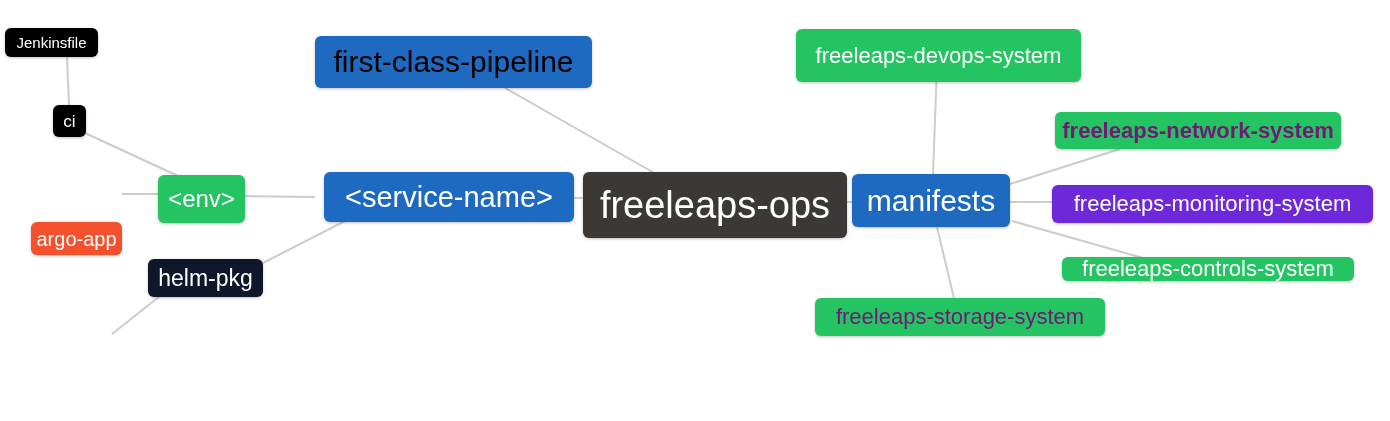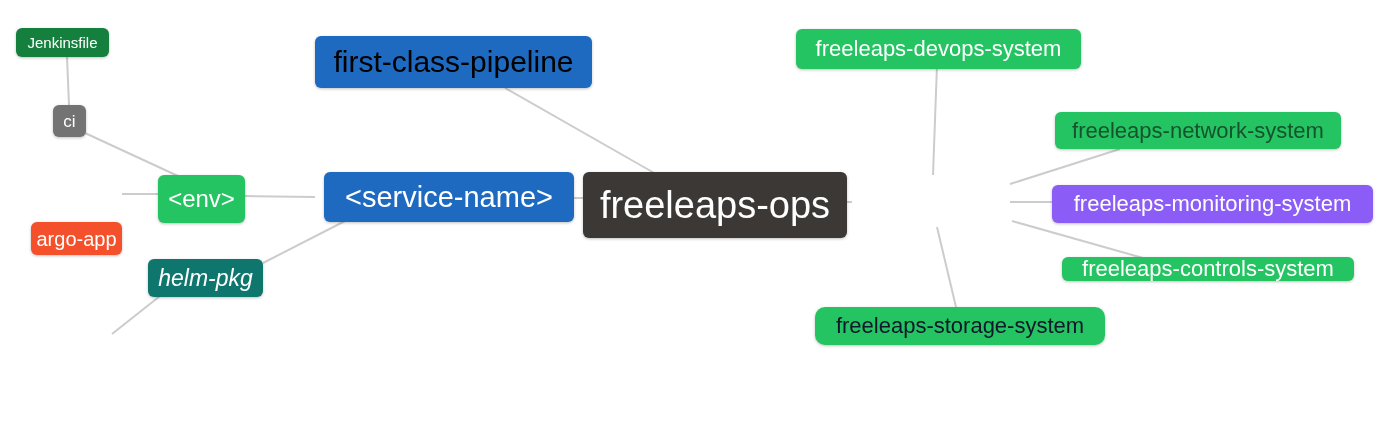--- a/index.html
+++ b/index.html
@@ -58,41 +58,42 @@
     <line class="edge" x1="505" y1="88" x2="656" y2="174" stroke="#CCCCCC"></line>
     <line class="edge" x1="565" y1="198" x2="583" y2="198" stroke="#CCCCCC"></line>
     <line class="edge" x1="847" y1="202" x2="852" y2="202" stroke="#CCCCCC"></line>
     <line class="edge" x1="933" y1="175" x2="937" y2="65" stroke="#CCCCCC"></line>
     <line class="edge" x1="1010" y1="184" x2="1120" y2="149" stroke="#CCCCCC"></line>
     <line class="edge" x1="1010" y1="202" x2="1052" y2="202" stroke="#CCCCCC"></line>
     <line class="edge" x1="1012" y1="221" x2="1143" y2="258" stroke="#CCCCCC"></line>
     <line class="edge" x1="937" y1="227" x2="956" y2="307" stroke="#CCCCCC"></line>
   </svg>
 
-  <div class="node" style="left: 16px; top: 28px; width: 93px; height: 29px; font-size: 15px; background: #15803d; color: rgb(255, 255, 255); text-align: center;">Jenkinsfile</div>
+  <div class="node" style="left: 5px; top: 28px; width: 93px; height: 29px; font-size: 15px; background: #000000; color: rgb(255, 255, 255); text-align: center;">Jenkinsfile</div>
 
-  <div class="node" style="left: 53px; top: 105px; width: 33px; height: 32px; font-size: 17px; background: #737373; color: rgb(255, 255, 255);">ci</div>
+  <div class="node" style="left: 53px; top: 105px; width: 33px; height: 32px; font-size: 17px; background: #000000; color: rgb(255, 255, 255);">ci</div>
 
   <div class="node" style="left: 31px; top: 177px; width: 91px; height: 33px; font-size: 20px; background: rgb(244, 80, 43); color: rgb(255, 255, 255); margin-top: 45px;">argo-app</div>
 
   <div class="node" style="left: 158px; top: 175px; width: 87px; height: 48px; font-size: 24px; background: rgb(37, 196, 98); color: rgb(255, 255, 255);">&lt;env&gt;</div>
 
-  <div class="node" style="left: 148px; top: 259px; width: 115px; height: 38px; font-size: 23px; background: #0f766e; color: rgb(255, 255, 255); font-style: italic;">helm-pkg</div>
+  <div class="node" style="left: 148px; top: 259px; width: 115px; height: 38px; font-size: 23px; background: #0f172a; color: rgb(255, 255, 255);">helm-pkg</div>
 
 
   <div class="node" style="left: 315px; top: 36px; width: 277px; height: 52px; font-size: 30px; background: rgb(30, 106, 193); color: #000000;">first-class-pipeline</div>
 
   <div class="node" style="left: 315px; top: 172px; width: 250px; height: 50px; font-size: 29px; background: rgb(30, 106, 193); color: rgb(255, 255, 255); margin-left: 9px;">&lt;service-name&gt;</div>
 
   <div class="node" style="left: 583px; top: 172px; width: 264px; height: 66px; font-size: 38px; background: rgb(59, 56, 53); color: rgb(255, 255, 255);">freeleaps-ops</div>
 
+  <div class="node" style="left: 852px; top: 174px; width: 158px; height: 53px; font-size: 30px; background: rgb(30, 106, 193); color: rgb(255, 255, 255);">manifests</div>
 
-  <div class="node" style="left: 796px; top: 29px; width: 285px; height: 40px; font-size: 22px; background: rgb(37, 196, 98); color: rgb(255, 255, 255);">freeleaps-devops-system</div>
+  <div class="node" style="left: 796px; top: 29px; width: 285px; height: 53px; font-size: 22px; background: rgb(37, 196, 98); color: rgb(255, 255, 255);">freeleaps-devops-system</div>
 
-  <div class="node" style="left: 1055px; top: 112px; width: 286px; height: 37px; font-size: 22px; background: rgb(37, 196, 98); color: #14532d;">freeleaps-network-system</div>
+  <div class="node" style="left: 1055px; top: 112px; width: 286px; height: 37px; font-size: 22px; background: rgb(37, 196, 98); color: #701a75; font-weight: bold;">freeleaps-network-system</div>
 
-  <div class="node" style="left: 1052px; top: 185px; width: 321px; height: 38px; font-size: 22px; background: #8b5cf6; color: rgb(255, 255, 255);">freeleaps-monitoring-system</div>
+  <div class="node" style="left: 1052px; top: 185px; width: 321px; height: 38px; font-size: 22px; background: #6d28d9; color: rgb(255, 255, 255);">freeleaps-monitoring-system</div>
 
   <div class="node" style="left: 1062px; top: 257px; width: 292px; height: 24px; font-size: 22px; background: rgb(37, 196, 98); color: rgb(255, 255, 255);">freeleaps-controls-system</div>
 
-  <div class="node" style="left: 815px; top: 307px; width: 290px; height: 38px; font-size: 22px; background: rgb(37, 196, 98); color: #0f172a; border-radius: 10px;">freeleaps-storage-system</div>
+  <div class="node" style="left: 815px; top: 298px; width: 290px; height: 38px; font-size: 22px; background: rgb(37, 196, 98); color: #701a75;">freeleaps-storage-system</div>
 
 </div>
 
 </body></html>

